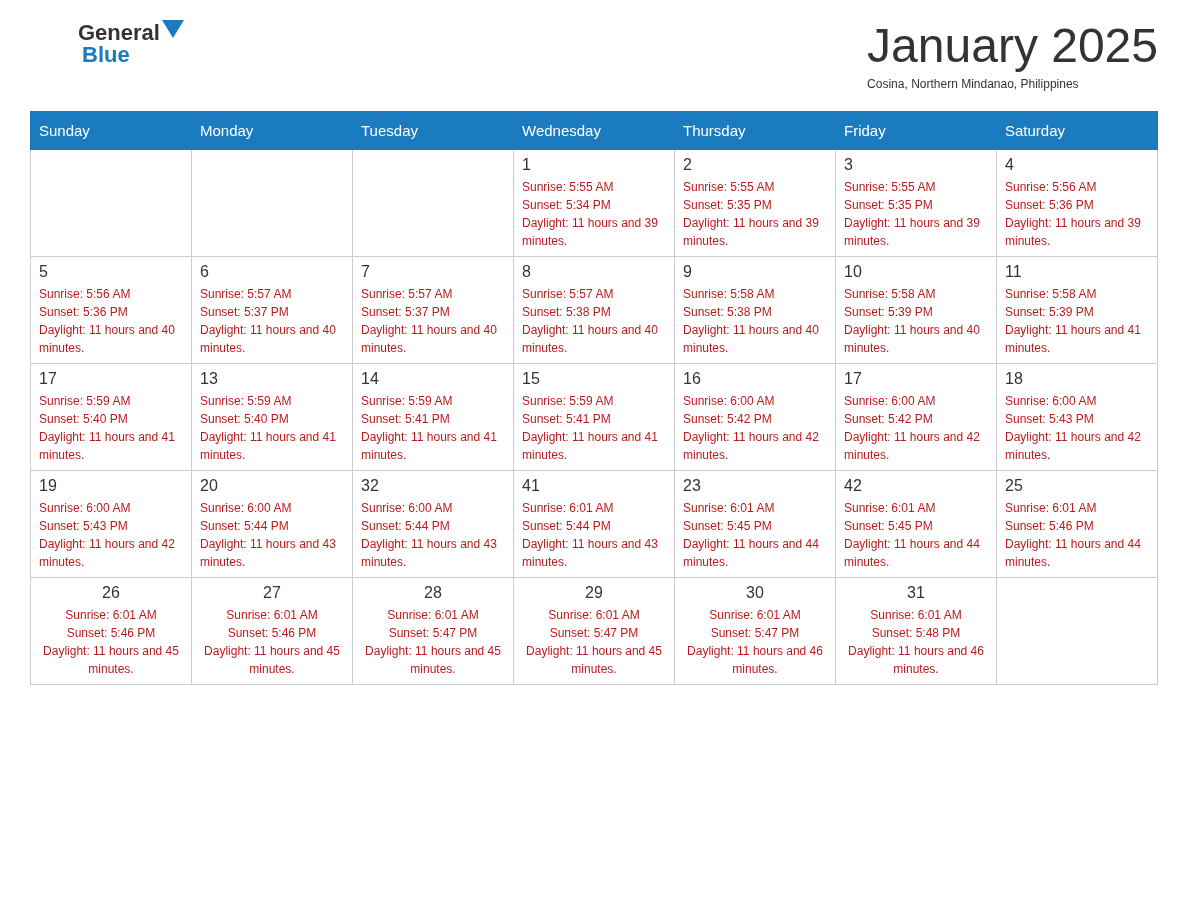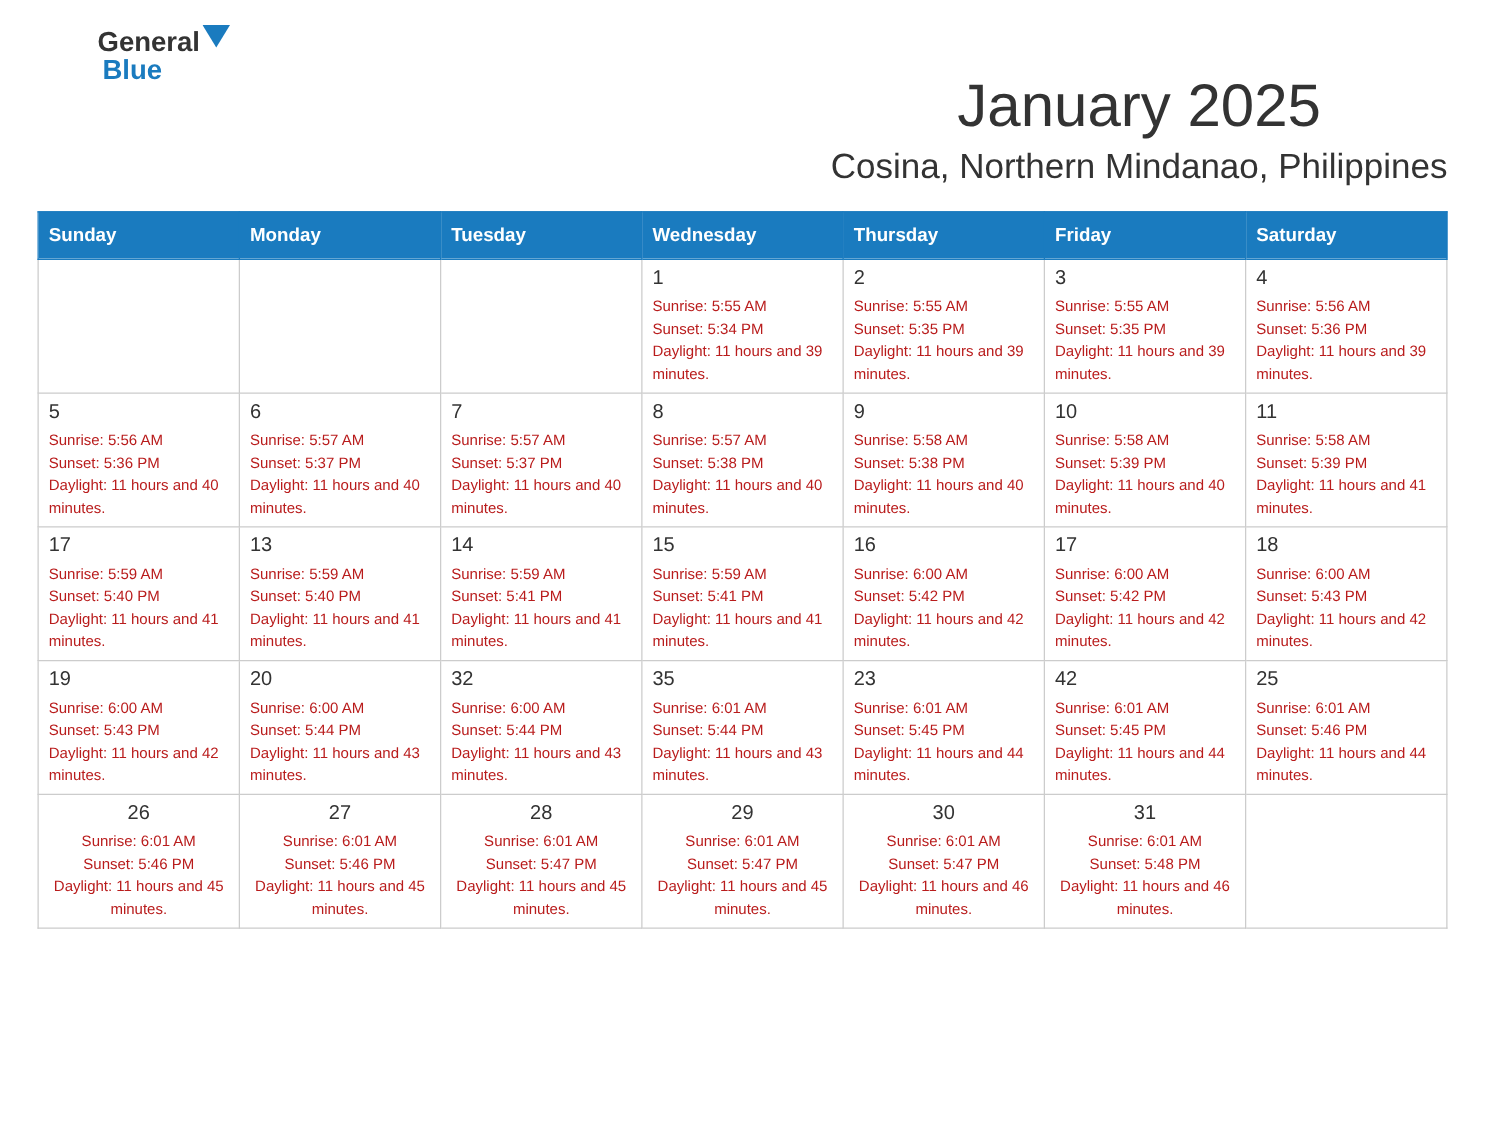--- a/index.html
+++ b/index.html
@@ -26,46 +26,45 @@
       font-weight: bold;
       color: #333;
     }
     .logo-text-blue {
       font-size: 22px;
       font-weight: bold;
       color: #1a7bbf;
       text-align: right;
     }
     .title-area {
-      text-align: center;
-      margin-top: 40px;
+      text-align: left;
     }
     .month-title {
       font-size: 48px;
       font-weight: normal;
       color: #333;
       line-height: 1.1;
     }
     .location-title {
-      font-size: 28px;
+      font-size: 12px;
       color: #333;
       margin-top: 4px;
     }
     .calendar-table {
       width: 100%;
       border-collapse: collapse;
       border: 1px solid #1a7bbf;
     }
     .calendar-table th {
       background-color: #1a7bbf;
       color: #ffffff;
       text-align: left;
       padding: 10px 8px;
       font-size: 15px;
-      font-weight: bold;
+      font-weight: normal;
       border: 1px solid #1a7bbf;
       margin-top: 34px;
     }
     .calendar-table td {
       vertical-align: top;
       padding: 6px 8px;
       border: 1px solid #cccccc;
       width: 14.28%;
       min-height: 90px;
       background: #ffffff;
@@ -214,21 +213,21 @@
         </td>
         <td>
           <span class="day-number">20</span>
           <div class="day-info">Sunrise: 6:00 AM<br>Sunset: 5:44 PM<br>Daylight: 11 hours and 43 minutes.</div>
         </td>
         <td>
           <span class="day-number">32</span>
           <div class="day-info">Sunrise: 6:00 AM<br>Sunset: 5:44 PM<br>Daylight: 11 hours and 43 minutes.</div>
         </td>
         <td>
-          <span class="day-number">35</span>
+          <span class="day-number">41</span>
           <div class="day-info">Sunrise: 6:01 AM<br>Sunset: 5:44 PM<br>Daylight: 11 hours and 43 minutes.</div>
         </td>
         <td>
           <span class="day-number">23</span>
           <div class="day-info">Sunrise: 6:01 AM<br>Sunset: 5:45 PM<br>Daylight: 11 hours and 44 minutes.</div>
         </td>
         <td>
           <span class="day-number">42</span>
           <div class="day-info">Sunrise: 6:01 AM<br>Sunset: 5:45 PM<br>Daylight: 11 hours and 44 minutes.</div>
         </td>

